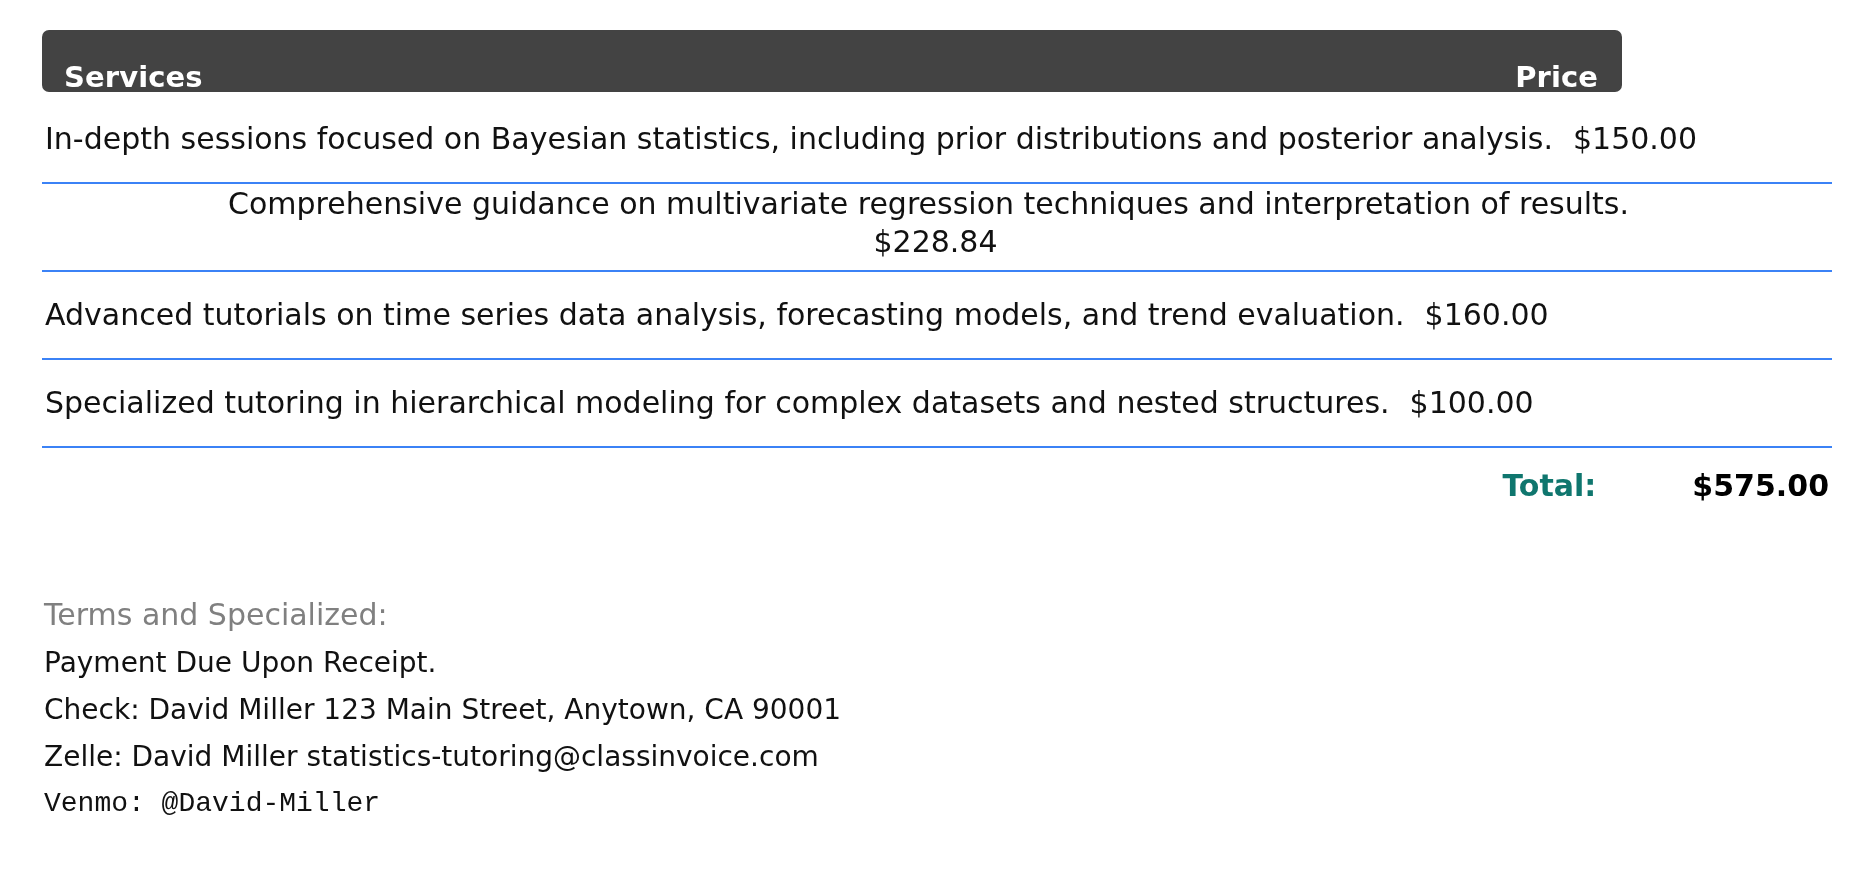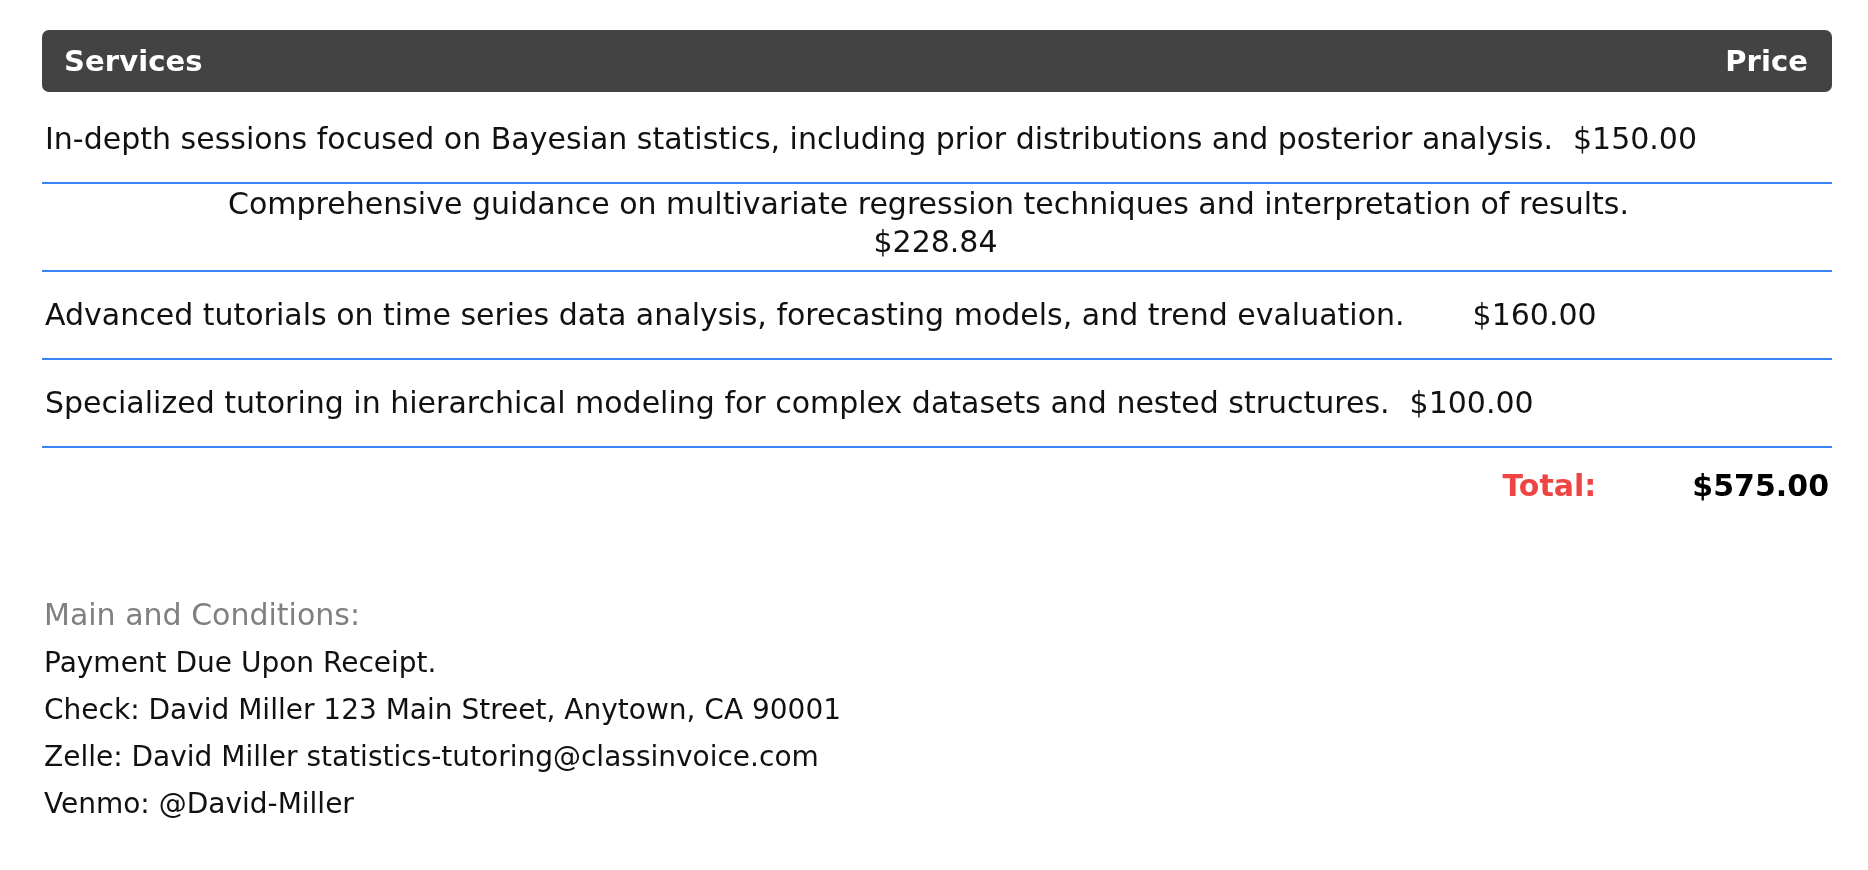--- a/index.html
+++ b/index.html
@@ -22,26 +22,26 @@
     height: 870px;
     box-sizing: border-box;
     padding: 0;
   }
 
   
   .table-header {
     position: absolute;
     left: 42px;
     top: 30px;
-    width: 1790px;
+    width: 1580px;
     height: 62px;
     background: #434343;
     border-radius: 7px;
     display: flex;
-    align-items: center;
+    align-items: flex-end;
     justify-content: space-between;
     box-sizing: border-box;
     padding: 0 24px 0 22px;
   }
   .table-header .th {
     color: #ffffff;
     font-size: 29px;
     font-weight: 700;
     letter-spacing: 0.1px;
     line-height: 1;
@@ -80,35 +80,35 @@
     color: #111111;
     white-space: nowrap;
     text-align: right;
     padding-right: 3px;
   }
 
   
   .row-0 { height: 88px; }
   .row-0 .desc { max-width: 1560px; }
   .row-1 { height: 88px; flex-direction: column; }
-  .row-2 { height: 88px; gap: 48px; }
+  .row-2 { height: 88px; }
   .row-3 { height: 88px; }
 
   
   .total-row {
     display: flex;
     align-items: center;
     justify-content: flex-end;
     height: 74px;
     border-bottom: none;
   }
   .total-row .total-label {
     font-size: 30px;
     font-weight: 700;
-    color: #ef4444;
+    color: #0f766e;
     margin-right: 96px;
   }
   .total-row .total-value {
     font-size: 30px;
     font-weight: 700;
     color: #000000;
     white-space: nowrap;
     text-align: right;
     padding-right: 3px;
   }
@@ -126,21 +126,21 @@
     line-height: 1.0;
     margin-bottom: 19px;
   }
   .terms-line {
     font-size: 28px;
     color: #111111;
     line-height: 1.0;
     margin-bottom: 19px;
     white-space: nowrap;
   }
-  .terms-line:last-child { margin-bottom: 16px; }
+  .terms-line:last-child { margin-bottom: 16px; font-family: Liberation Mono, monospace; }
 </style>
 </head>
 <body>
 
 <div class="invoice">
 
   <div class="table-header">
     <span class="th th-services">Services</span>
     <span class="th th-price">Price</span>
   </div>
@@ -168,20 +168,20 @@
     </div>
 
     <div class="total-row">
       <span class="total-label">Total:</span>
       <span class="total-value">$575.00</span>
     </div>
 
   </div>
 
   <div class="terms">
-    <div class="terms-heading">Main and Conditions:</div>
+    <div class="terms-heading">Terms and Specialized:</div>
     <div class="terms-line">Payment Due Upon Receipt.</div>
     <div class="terms-line">Check: David Miller 123 Main Street, Anytown, CA 90001</div>
     <div class="terms-line">Zelle: David Miller statistics-tutoring@classinvoice.com</div>
     <div class="terms-line">Venmo: @David-Miller</div>
   </div>
 
 </div>
 
 </body></html>

